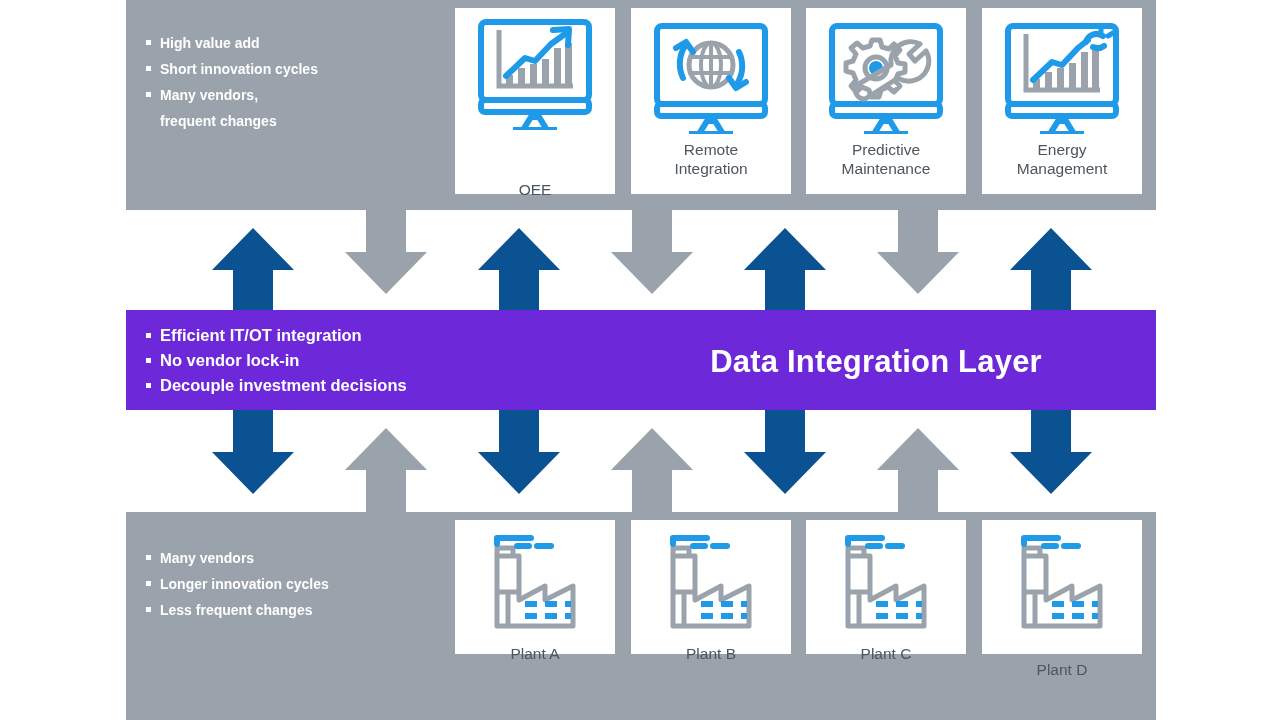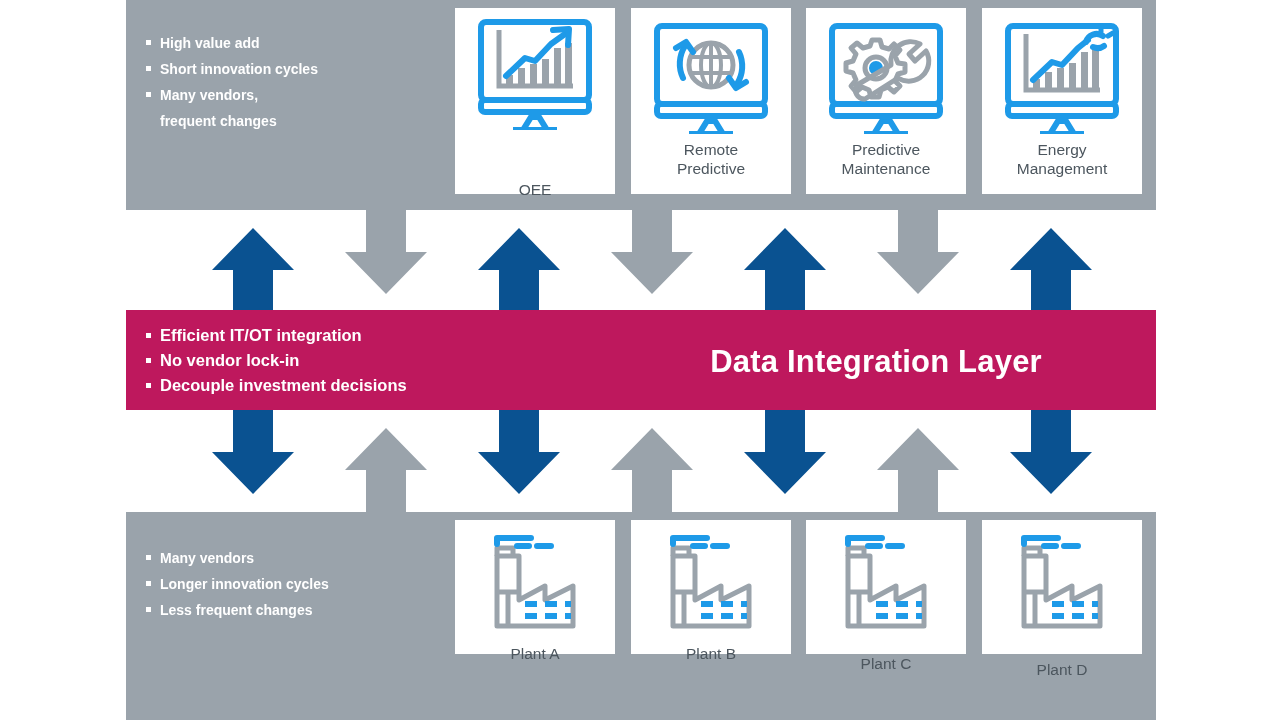--- a/index.html
+++ b/index.html
@@ -94,21 +94,21 @@
   .top-card { top: 8px; width: 160px; height: 186px; }
   .bottom-card { top: 520px; width: 160px; height: 134px; }
 
   
   #band {
     position: absolute;
     left: 126px;
     top: 310px;
     width: 1030px;
     height: 100px;
-    background: #be185d;
+    background: #6d28d9;
   }
   #band-bullets {
     position: absolute;
     left: 20px;
     top: 13px;
     width: 430px;
     font-size: 16.5px;
     line-height: 25px;
   }
   #band-title {
@@ -179,21 +179,21 @@
         <ellipse cx="62" cy="43" rx="10" ry="22" fill="none" stroke="#9aa3ab" stroke-width="4"></ellipse>
         <path d="M41 35 L83 35 M41 51 L83 51" stroke="#9aa3ab" stroke-width="4" fill="none"></path>
         <path d="M62 21 L62 65" stroke="#9aa3ab" stroke-width="4"></path>
         <path d="M36 24 A33 33 0 0 0 34 56" fill="none" stroke="#1E9AE8" stroke-width="6" stroke-linecap="round"></path>
         <path d="M88 62 A33 33 0 0 0 90 30" fill="none" stroke="#1E9AE8" stroke-width="6" stroke-linecap="round"></path>
         <path d="M27 26 L37 20 L44 30" fill="none" stroke="#1E9AE8" stroke-width="6" stroke-linejoin="round" stroke-linecap="round"></path>
         <path d="M97 60 L87 66 L80 56" fill="none" stroke="#1E9AE8" stroke-width="6" stroke-linejoin="round" stroke-linecap="round"></path>
       </svg>
     </div>
     <div class="card-label">Remote
-Predictive</div>
+Integration</div>
   </div>
 
   <div class="card top-card" style="left:806px;">
     <div class="card-icon">
       <svg width="124" height="112" viewBox="0 0 124 112">
         <rect x="8" y="4" width="108" height="78" rx="5" fill="none" stroke="#1E9AE8" stroke-width="6"></rect>
         <rect x="8" y="82" width="108" height="12" rx="4" fill="none" stroke="#1E9AE8" stroke-width="6"></rect>
         <path d="M50 112 L58 99 L66 99 L74 112" fill="none" stroke="#1E9AE8" stroke-width="6"></path>
         <path d="M40 112 L84 112" stroke="#1E9AE8" stroke-width="6"></path>
         <g stroke="#9aa3ab" stroke-width="5" fill="none" stroke-linejoin="round">
@@ -346,21 +346,21 @@
         <path d="M35 62 L35 96" stroke="#9aa3ab" stroke-width="5"></path>
         <path d="M24 14 L24 8 L58 8" fill="none" stroke="#1E9AE8" stroke-width="6" stroke-linejoin="round" stroke-linecap="round"></path>
         <path d="M44 16 L56 16 M64 16 L78 16" stroke="#1E9AE8" stroke-width="6" stroke-linecap="round"></path>
         <path d="M52 74 L64 74 M72 74 L84 74 M92 74 L98 74" stroke="#1E9AE8" stroke-width="6"></path>
         <path d="M52 86 L64 86 M72 86 L84 86 M92 86 L98 86" stroke="#1E9AE8" stroke-width="6"></path>
       </svg>
     </div>
     <div class="card-label">Plant B</div>
   </div>
 
-  <div class="card bottom-card" style="left:806px;gap:10px;">
+  <div class="card bottom-card" style="left:806px;">
     <div class="card-icon">
       <svg width="124" height="112" viewBox="0 0 124 112">
         <path d="M24 26 L24 96 L100 96 L100 56 L72 70 L72 56 L46 70 L46 26 Z" fill="none" stroke="#9aa3ab" stroke-width="5" stroke-linejoin="round"></path>
         <path d="M24 26 L24 18 L40 18 L40 26" fill="none" stroke="#9aa3ab" stroke-width="5" stroke-linejoin="round"></path>
         <path d="M24 62 L46 62" stroke="#9aa3ab" stroke-width="5"></path>
         <path d="M35 62 L35 96" stroke="#9aa3ab" stroke-width="5"></path>
         <path d="M24 14 L24 8 L58 8" fill="none" stroke="#1E9AE8" stroke-width="6" stroke-linejoin="round" stroke-linecap="round"></path>
         <path d="M44 16 L56 16 M64 16 L78 16" stroke="#1E9AE8" stroke-width="6" stroke-linecap="round"></path>
         <path d="M52 74 L64 74 M72 74 L84 74 M92 74 L98 74" stroke="#1E9AE8" stroke-width="6"></path>
         <path d="M52 86 L64 86 M72 86 L84 86 M92 86 L98 86" stroke="#1E9AE8" stroke-width="6"></path>

